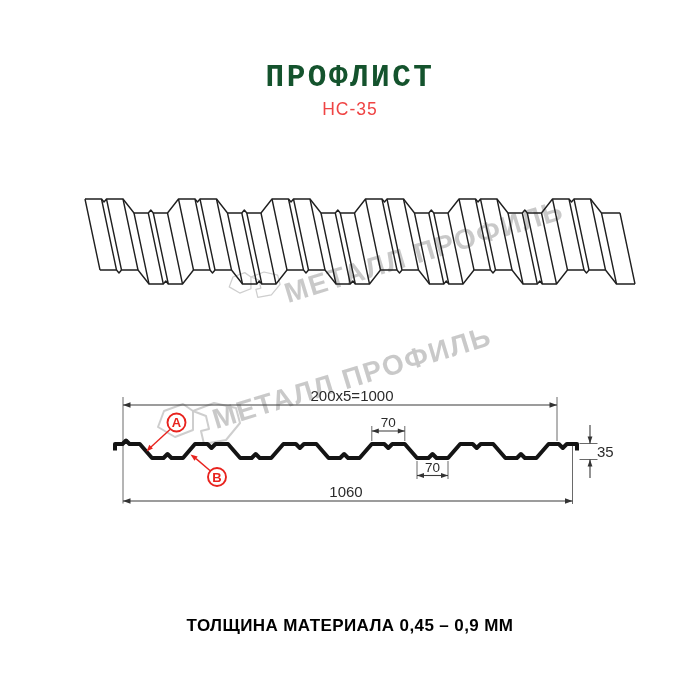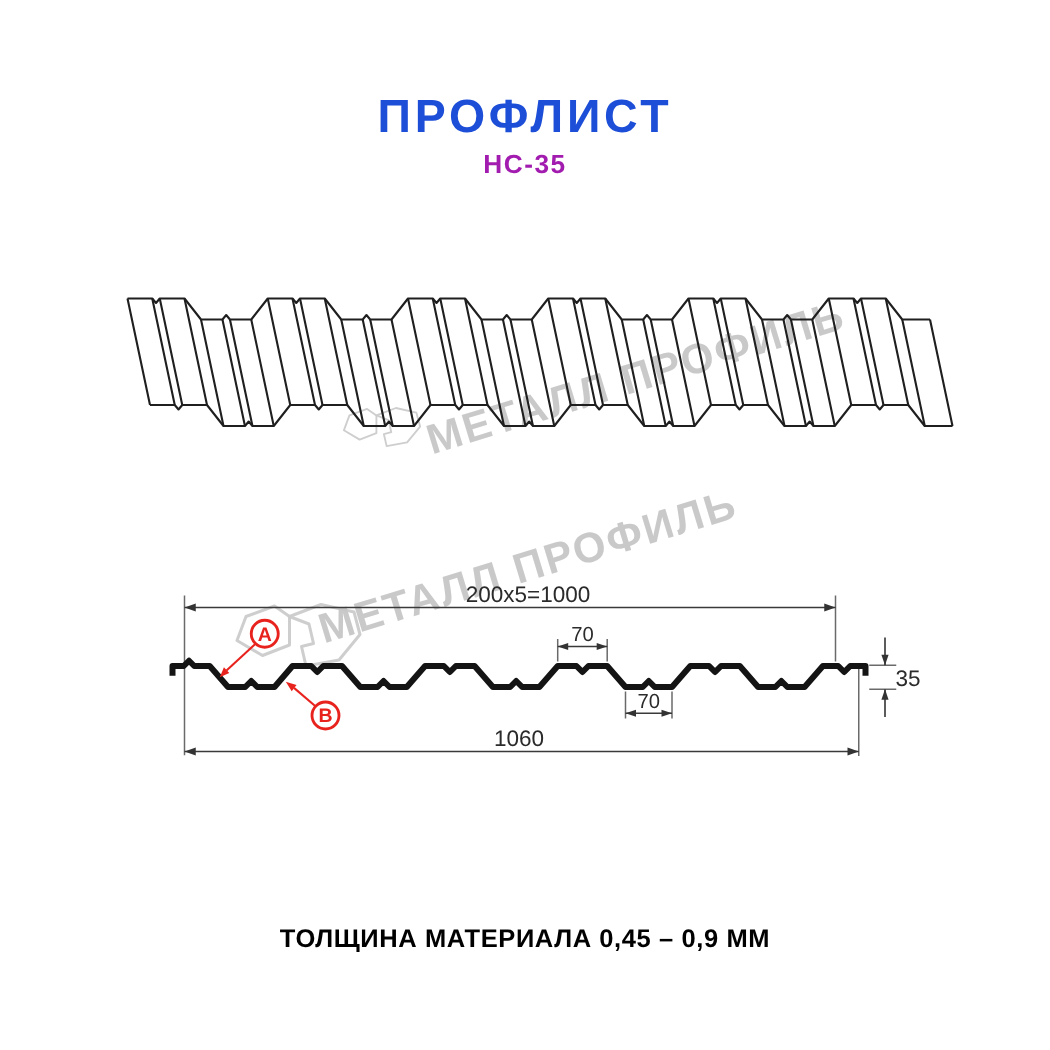--- a/index.html
+++ b/index.html
@@ -1,21 +1,21 @@
 <!DOCTYPE html>
 <html><head>
 <meta charset="utf-8">
 <style>
   html,body{margin:0;padding:0;background:#fff;}
   .page{position:relative;width:700px;height:700px;background:#fff;overflow:hidden;
         font-family:"Liberation Sans",sans-serif;}
   .title{position:absolute;top:60px;left:0;right:0;text-align:center;
-         font-size:31px;font-weight:700;letter-spacing:2.5px;color:#1d4ed8;}
+         font-size:31px;font-weight:700;letter-spacing:2.5px;color:#14532d;font-family:Liberation Mono, monospace;}
   .subtitle{position:absolute;top:99px;left:0;right:0;text-align:center;
-         font-size:17.5px;font-weight:700;letter-spacing:1px;color:#a21caf;}
+         font-size:17.5px;font-weight:400;letter-spacing:1px;color:#ef4444;}
   .footer-note{position:absolute;top:616px;left:0;right:0;text-align:center;
          font-size:17px;font-weight:600;letter-spacing:.4px;color:#000000;}
   svg.drawing{position:absolute;top:0;left:0;}
   .wm-text{font-size:28px;font-weight:700;letter-spacing:1.5px;fill:#c7c7c7;opacity:.95;}
   .wm-shape{fill:none;stroke:#cbcbcb;stroke-width:2;stroke-linejoin:round;opacity:.95;}
   .l3d{fill:none;stroke:#1f1f1f;stroke-width:1.4;stroke-linejoin:round;}
   .xsec{fill:none;stroke:#141414;stroke-width:4;stroke-linejoin:round;stroke-linecap:butt;}
   .ext{stroke:#6a6a6a;stroke-width:1;}
   .dim{stroke:#3a3a3a;stroke-width:1.1;}
   .ah{fill:#333;}

